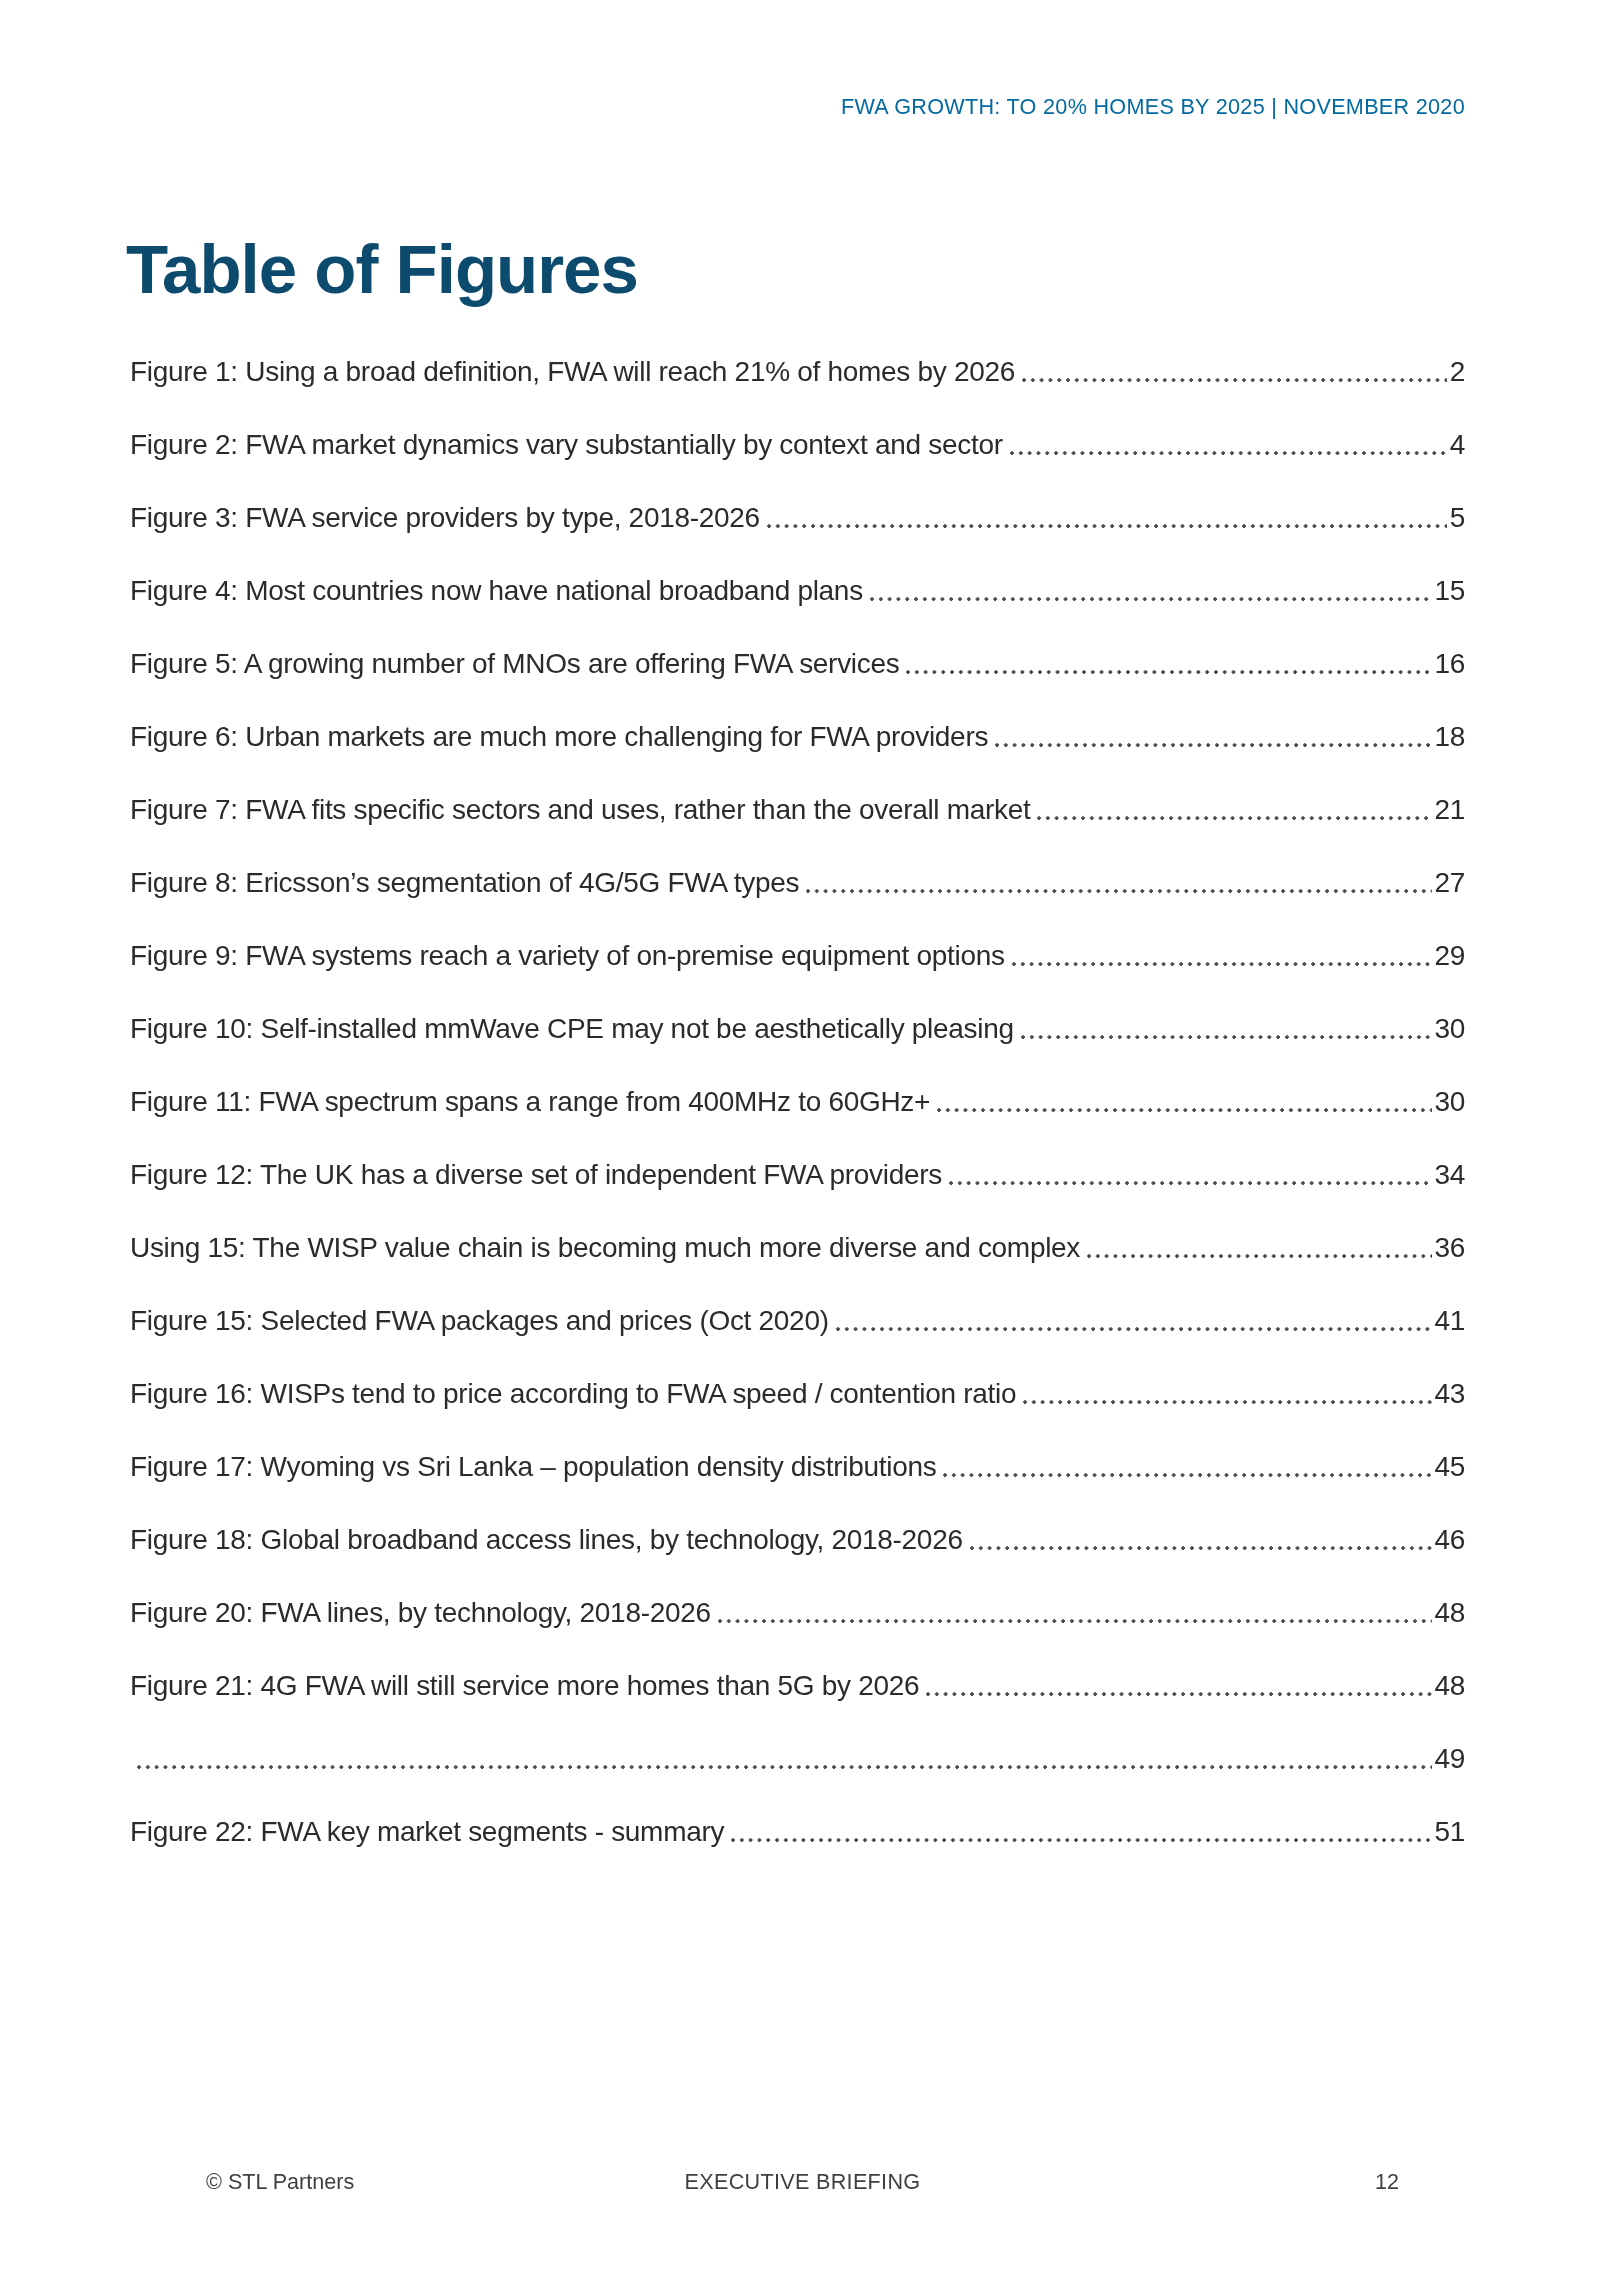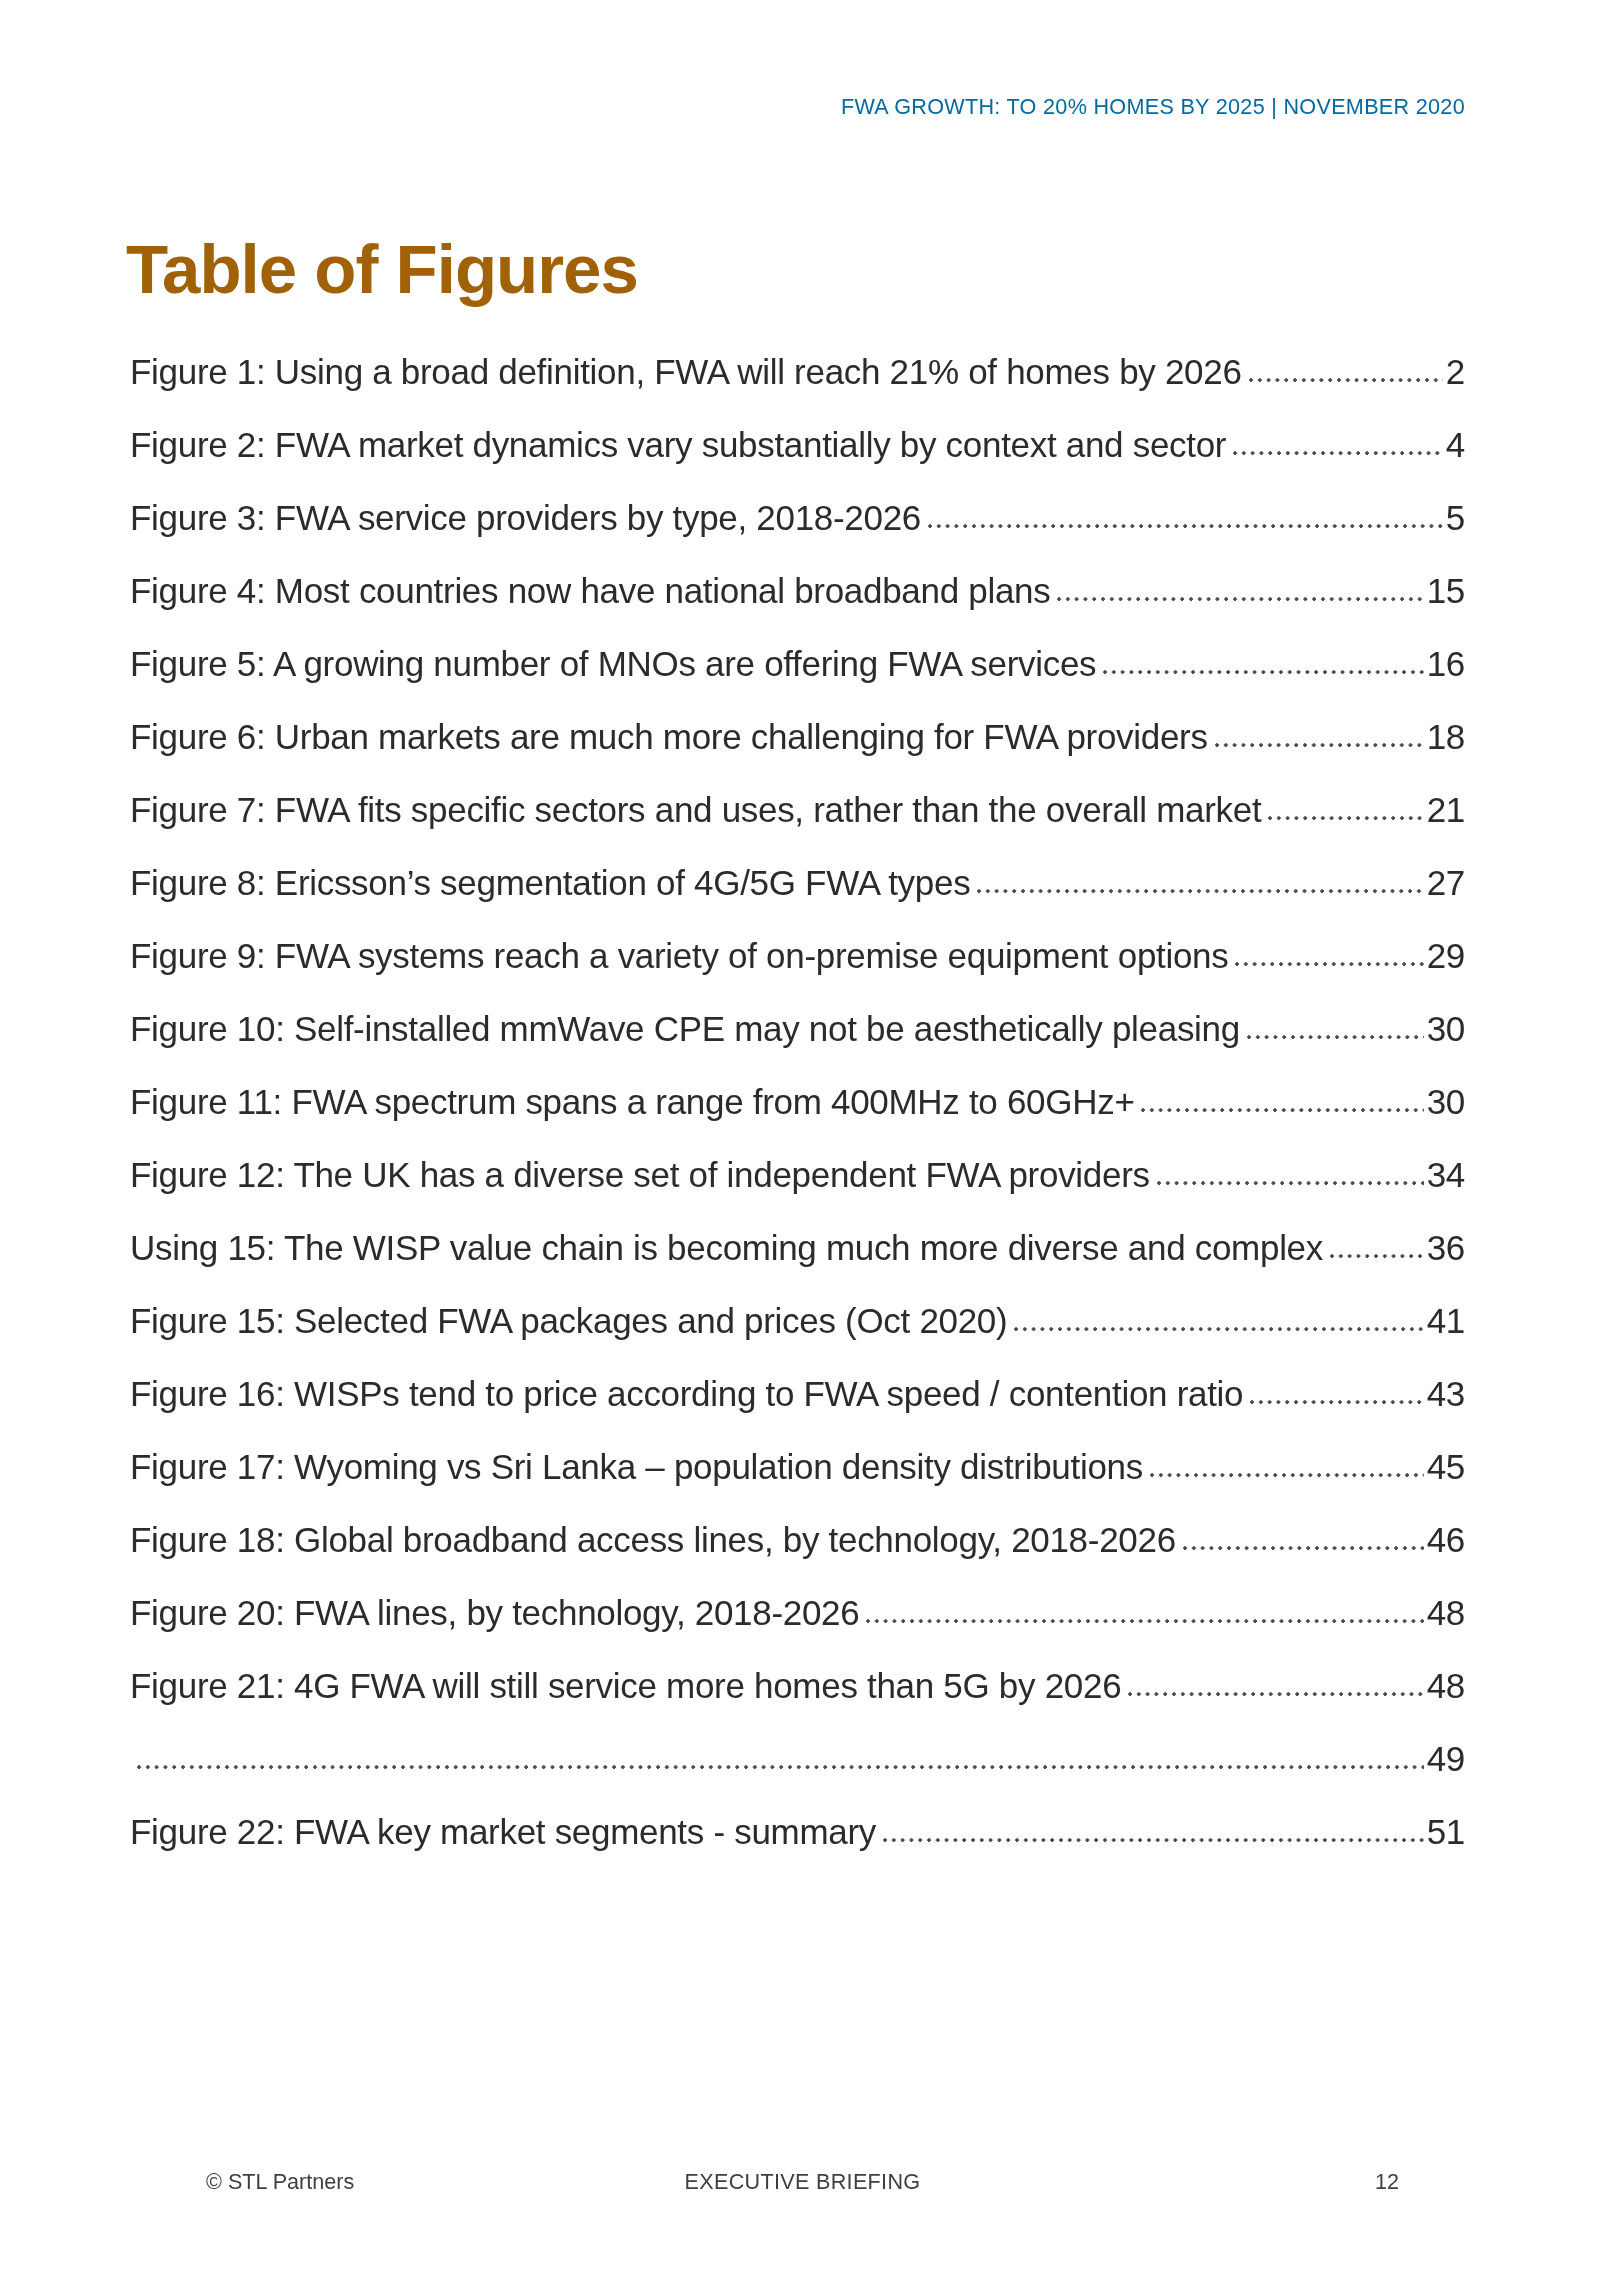--- a/index.html
+++ b/index.html
@@ -24,35 +24,35 @@
     color: #0369a1;
     letter-spacing: 0.3px;
   }
   .page-title {
     position: absolute;
     top: 235px;
     left: 126px;
     font-size: 69px;
     line-height: 1.0;
     font-weight: 700;
-    color: #a16207;
+    color: #0c4a6e;
     letter-spacing: -1px;
   }
   .toc {
     position: absolute;
     top: 356px;
     left: 130px;
     right: 156px;
   }
   .toc-row {
     display: flex;
     align-items: flex-end;
     height: 32px;
     margin-bottom: 41px;
-    font-size: 35px;
+    font-size: 28px;
     line-height: 32px;
     color: #2b2b2b;
     letter-spacing: -0.3px;
   }
   .toc-label { white-space: nowrap; }
   .toc-dots {
     flex: 1 1 auto;
     height: 3.9px;
     margin: 0 2.9px 5.9px 6.9px;
     background-image: radial-gradient(circle at 2px 2px, #4a4a4a 1.5px, transparent 1.9px);

